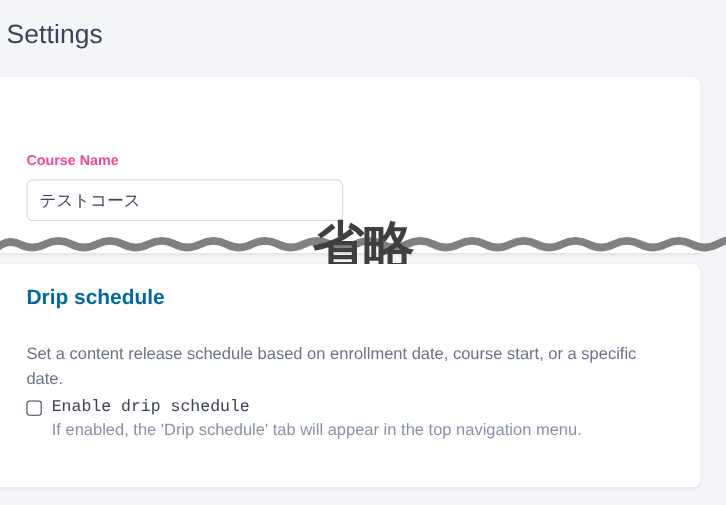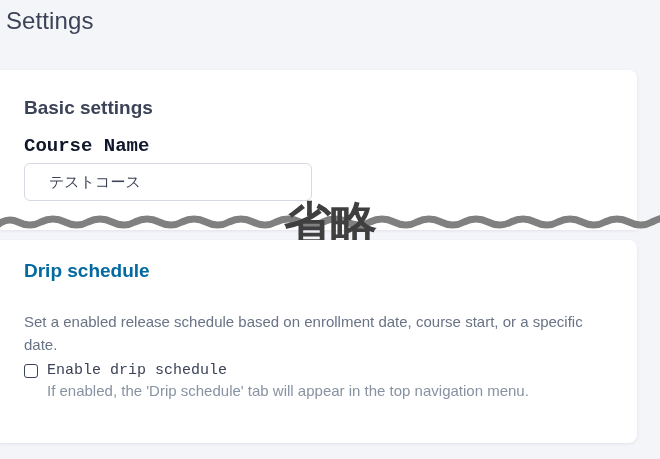--- a/index.html
+++ b/index.html
@@ -12,21 +12,21 @@
     background: #f4f5f9;
     font-family: "Liberation Sans", sans-serif;
     overflow: hidden;
     position: relative;
   }
 
   
   #page-title {
     position: absolute;
     left: 6px;
-    top: 6px;
+    top: 17px;
     font-size: 24px;
     font-weight: 400;
     color: #3c4257;
     letter-spacing: 0.1px;
     line-height: 30px;
     text-align: center;
   }
 
   
   .card {
@@ -54,40 +54,39 @@
     top: 26px;
     font-size: 19px;
     font-weight: 700;
     color: #3c4257;
     line-height: 24px;
   }
   #course-name-label {
     position: absolute;
     left: 24px;
     top: 68px;
-    font-size: 19px;
-    font-weight: 700;
-    color: #0f172a;
+    font-size: 13px;
+    font-weight: 700;
+    color: #ec4899;
     line-height: 16px;
-    font-family: Liberation Mono, monospace;
   }
   #course-name-input {
     position: absolute;
     left: 24px;
     top: 93px;
     width: 288px;
     height: 38px;
     box-sizing: border-box;
     border: 1px solid #d5d9e2;
     border-radius: 6px;
     background: #ffffff;
     color: #3c4257;
     font-family: "Liberation Sans", sans-serif;
     font-size: 15px;
-    padding: 0 24px;
+    padding: 0 11px;
     outline: none;
   }
 
   
   #omit-divider {
     position: absolute;
     left: 0;
     top: 196px;
     width: 660px;
     height: 62px;
@@ -172,21 +171,20 @@
     line-height: 15px;
   }
 </style>
 </head>
 <body>
 
 <div id="page-title">Settings</div>
 
 <section class="card" id="card-basic">
 
-  <div id="basic-heading">Basic settings</div>
 
   <label id="course-name-label">Course Name</label>
 
   <input id="course-name-input" type="text" value="テストコース" style="">
 </section>
 
 <div id="omit-divider">
 
   <svg id="omit-wave" viewBox="0 0 660 28" preserveAspectRatio="none">
     <path d="M -6 20 Q 6 8 18 14 Q 30 20 41 14 Q 53 8 65 14 Q 77 20 88 14
@@ -199,21 +197,21 @@
              Q 660 10 666 9" fill="none" stroke="#808080" stroke-width="7" stroke-linecap="round"></path>
   </svg>
 
   <div id="omit-label">省略</div>
 </div>
 
 <section class="card" id="card-drip">
 
   <div id="drip-heading">Drip schedule</div>
 
-  <p id="drip-description">Set a enabled release schedule based on enrollment date, course start, or a specific date.</p>
+  <p id="drip-description">Set a content release schedule based on enrollment date, course start, or a specific date.</p>
 
   <div id="drip-toggle-row">
 
     <span id="enable-drip-checkbox"></span>
 
     <label id="enable-drip-label">Enable drip schedule</label>
 
     <div id="enable-drip-help">If enabled, the 'Drip schedule' tab will appear in the top navigation menu.</div>
   </div>
 </section>

